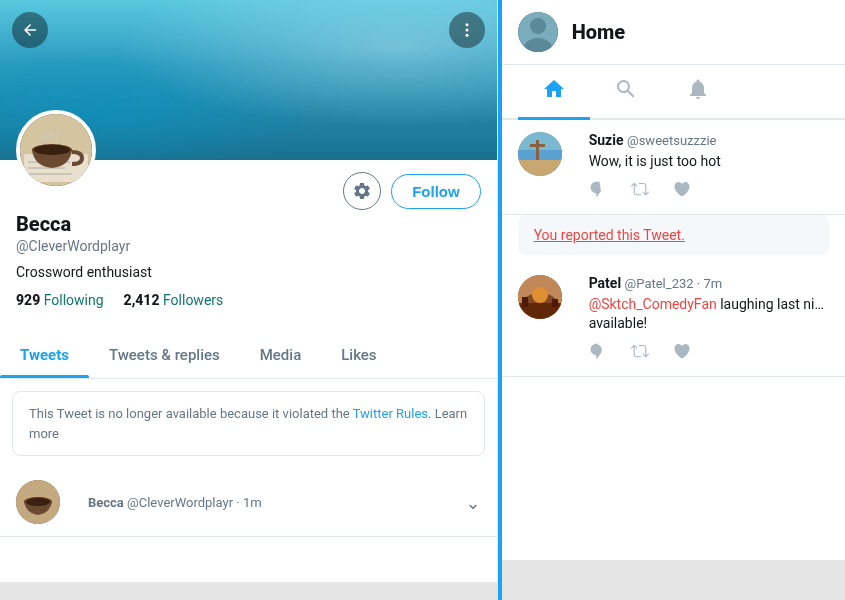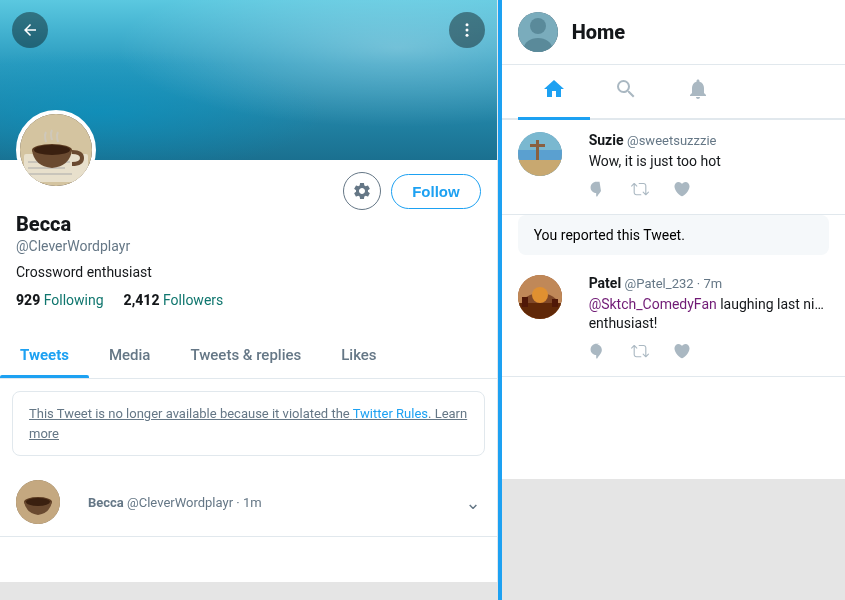--- a/index.html
+++ b/index.html
@@ -203,21 +203,20 @@
 
     
     .tweet-notice {
       margin: 12px;
       padding: 12px 16px;
       border: 1px solid #e1e8ed;
       border-radius: 8px;
       font-size: 13px;
       color: #657786;
       line-height: 1.5;
-      text-decoration: underline;
     }
 
     .tweet-notice a {
       color: #1da1f2;
       text-decoration: none;
     }
 
     
     .tweet-item {
       display: flex;
@@ -255,21 +254,21 @@
     }
 
     .chevron-down {
       color: #657786;
       font-size: 18px;
     }
 
     
     .right-panel {
       width: 345px;
-      height: 479px;
+      height: 560px;
       background: #fff;
       overflow: hidden;
       position: relative;
     }
 
     .right-header {
       display: flex;
       align-items: center;
       padding: 12px 16px;
       border-bottom: 1px solid #e1e8ed;
@@ -404,26 +403,27 @@
       font-size: 16px;
       cursor: pointer;
     }
 
     .reported-notice {
       margin: 0 16px;
       padding: 12px 16px;
       background: #f5f8fa;
       border-radius: 8px;
       font-size: 14px;
-      color: #000000;
+      color: #ef4444;
       margin-bottom: 1px;
+      text-decoration: underline;
     }
 
     .at-link {
-      color: #701a75;
+      color: #ef4444;
     }
 
     
     .divider {
       width: 4px;
       background: #1da1f2;
       height: 600px;
       flex-shrink: 0;
     }
   </style>
@@ -496,24 +496,24 @@
         <span class="stat-label">Followers</span>
       </span>
     </div>
   </div>
 
   <div class="tabs">
     <div class="tab active">
       <span>Tweets</span>
     </div>
     <div class="tab">
+      <span>Tweets &amp; replies</span>
+    </div>
+    <div class="tab">
       <span>Media</span>
-    </div>
-    <div class="tab">
-      <span>Tweets &amp; replies</span>
     </div>
     <div class="tab">
       <span>Likes</span>
     </div>
   </div>
 
   <div class="tweet-notice">
     <span>This Tweet is no longer available because it violated the </span><a href="#">Twitter Rules</a><span>. Learn more</span>
   </div>
 
@@ -636,21 +636,21 @@
     </div>
     <div class="right-tweet-body">
       <div class="right-tweet-meta">
         <strong>Patel</strong>
         <span> @Patel_232 · 7m</span>
       </div>
       <div class="right-tweet-text">
         <span class="at-link">@Sktch_ComedyFan</span>
         <span> laughing last night - th</span>
       </div>
-      <div class="right-tweet-text">enthusiast!</div>
+      <div class="right-tweet-text">available!</div>
       <div class="right-tweet-actions">
         <span class="right-tweet-action">
           <svg width="18" height="18" viewBox="0 0 24 24" fill="#aab8c2">
             <path d="M14.046 2.242l-4.148-.01h-.002c-4.374 0-7.8 3.427-7.8 7.802 0 4.098 3.186 7.206 7.465 7.37v3.828a.85.85 0 0 0 .12.403.844.844 0 0 0 1.468.01l1.172-1.978a44.6 44.6 0 0 0 3.654-4.953c.764-1.2 1.175-2.59 1.175-3.99 0-4.377-3.426-7.8-7.8-7.8l-.004.318z"></path>
           </svg>
         </span>
         <span class="right-tweet-action">
           <svg width="18" height="18" viewBox="0 0 24 24" fill="#aab8c2">
             <path d="M23.77 15.67a.748.748 0 0 0-1.06 0l-2.22 2.22V7.65c0-2.068-1.683-3.75-3.75-3.75h-5.85a.75.75 0 1 0 0 1.5h5.85c1.24 0 2.25 1.01 2.25 2.25v10.24l-2.22-2.22a.748.748 0 0 0-1.06 0c-.293.293-.293.768 0 1.06l3.5 3.5c.145.147.337.22.53.22s.383-.072.53-.22l3.5-3.5c.294-.292.294-.767 0-1.06zm-10.66 3.28H7.26c-1.24 0-2.25-1.01-2.25-2.25V6.46l2.22 2.22c.148.147.34.22.532.22s.384-.073.53-.22c.293-.293.293-.768 0-1.06l-3.5-3.5c-.293-.294-.768-.294-1.06 0l-3.5 3.5c-.294.292-.294.767 0 1.06.145.147.337.22.53.22s.383-.072.53-.22L3.51 6.46v10.24c0 2.068 1.683 3.75 3.75 3.75h5.85a.75.75 0 1 0 0-1.5z"></path>
           </svg>

